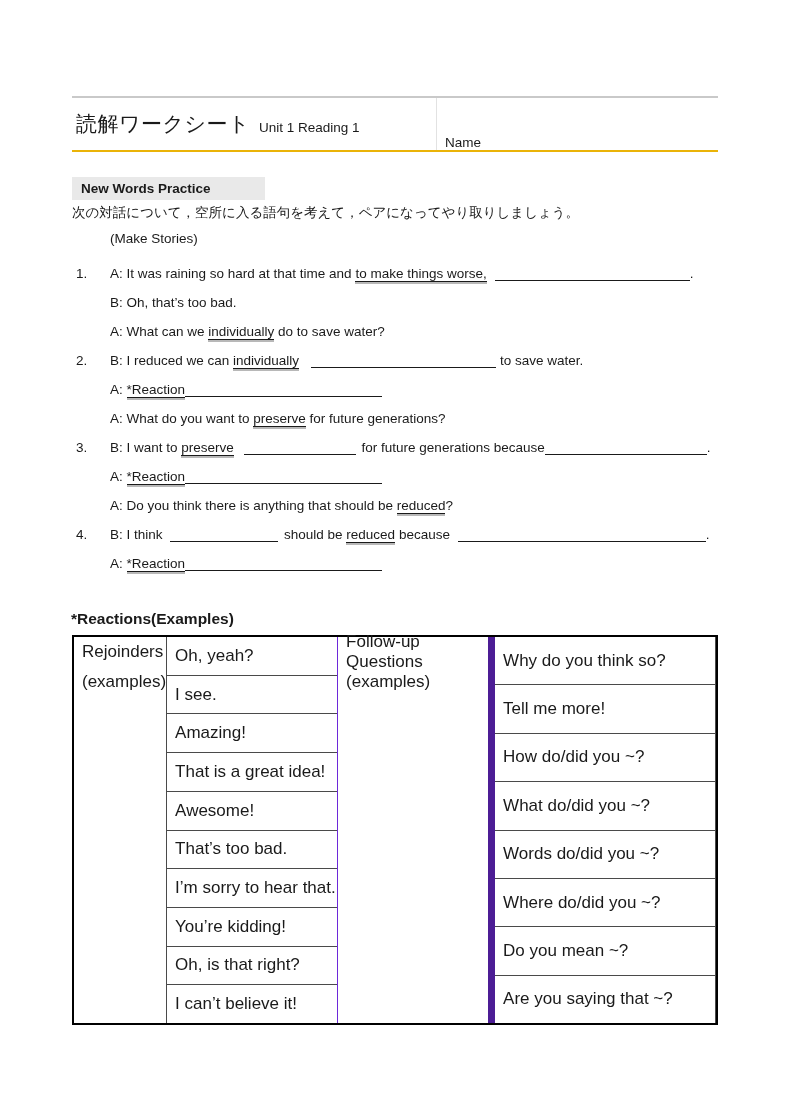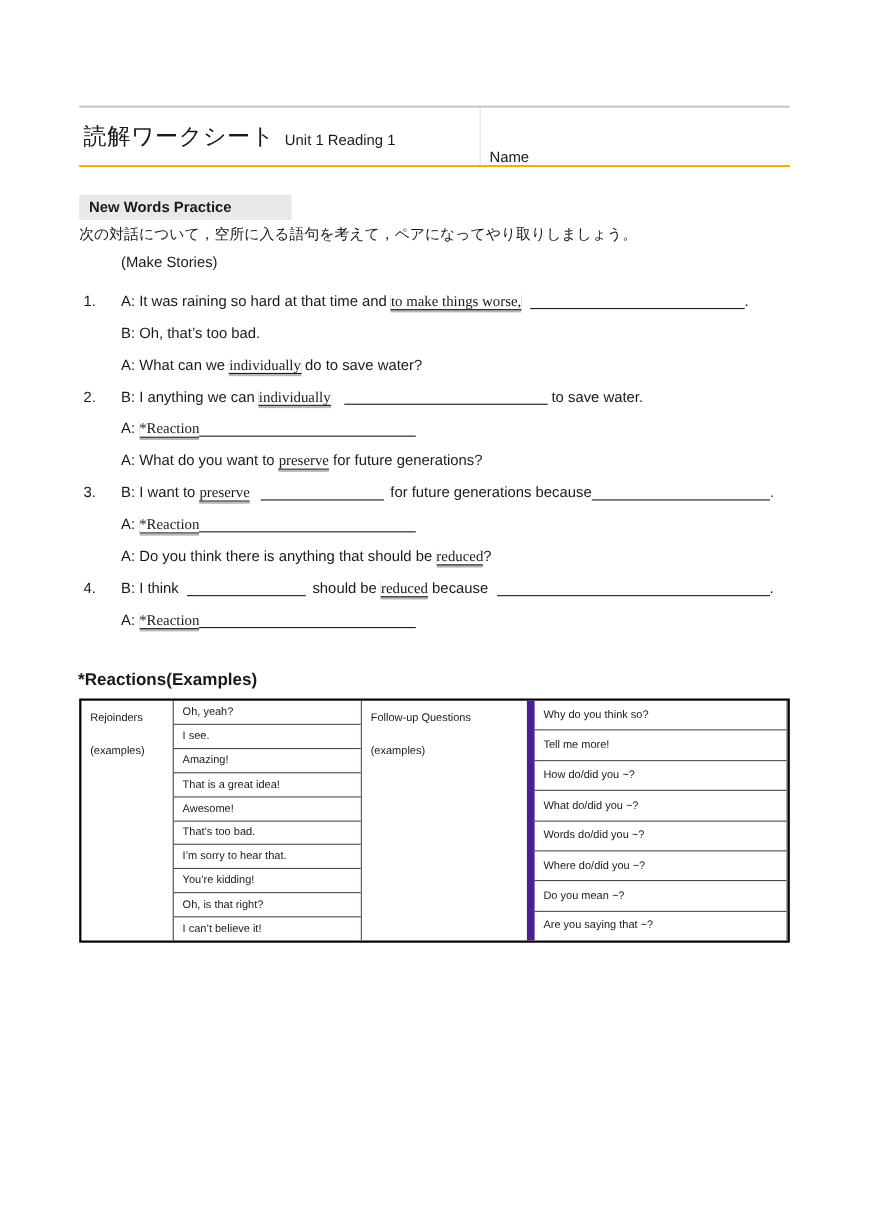--- a/index.html
+++ b/index.html
@@ -24,30 +24,30 @@
     position:absolute;left:72px;top:177px;width:193px;height:23px;box-sizing:border-box;
     background:#e9e9e9;font-size:13.5px;font-weight:bold;
     display:flex;align-items:center;padding-left:9px;
   }
   .instruction{position:absolute;left:72px;top:204px;font-size:13.5px;}
   .make-stories{position:absolute;left:110px;top:231px;font-size:13.5px;}
   
   .dialogue{position:absolute;left:0;top:259px;width:740px;}
   .dline{position:relative;height:29px;line-height:29px;padding-left:110px;font-size:13.5px;white-space:nowrap;}
   .num{position:absolute;left:76px;}
-  .gloss{border-bottom:1px solid #1a1a1a;box-shadow:0 2px 0 #b8b8b8;padding-bottom:0px;font-family:Liberation Serif, serif;}
+  .gloss{border-bottom:1px solid #1a1a1a;box-shadow:0 2px 0 #b8b8b8;padding-bottom:0px;}
   .blank{
     display:inline-block;height:1.05em;vertical-align:text-bottom;
     border-bottom:1.5px solid #1a1a1a;
   }
   
   .reactions-heading{position:absolute;left:71px;top:610px;font-size:15.5px;font-weight:bold;}
   .rtable{
-    position:absolute;left:72px;top:635px;width:646px;height:222px;box-sizing:border-box;
-    border:2px solid #000;display:flex;font-size:10px;justify-content:flex-end;
+    position:absolute;left:72px;top:635px;width:646px;height:390px;box-sizing:border-box;
+    border:2px solid #000;display:flex;font-size:17px;justify-content:flex-end;
   }
   .rt-col{box-sizing:border-box;display:flex;flex-direction:column;}
   .col-label1{flex:0 0 83px;}
   .col-items1{flex:0 0 172px;border-left:1px solid #4a4a4a;border-right:1px solid #6d28d9;}
   .col-label2{flex:0 0 150px;}
   .col-items2{flex:1;border-left:7px solid #4c1d95;border-right:1px solid #4a4a4a;}
   .rt-label-line{height:30.2px;display:flex;align-items:center;padding-left:8px;flex:0 0 auto;}
   .rt-item{flex:1;display:flex;align-items:center;padding-left:8px;border-bottom:1px solid #4a4a4a;box-sizing:border-box;}
   .rt-item:last-child{border-bottom:none;}
 </style>
@@ -68,21 +68,21 @@
   <span>New Words Practice</span>
 </div>
 
 <div class="instruction">次の対話について，空所に入る語句を考えて，ペアになってやり取りしましょう。</div>
 <div class="make-stories">(Make Stories)</div>
 
 <div class="dialogue">
   <div class="dline"><span class="num">1.</span><span>A: It was raining so hard at that time and </span><span class="gloss">to make things worse,</span><span class="blank" style="width:195px;margin-left:8px;"></span><span>.</span></div>
   <div class="dline"><span>B: Oh, that’s too bad.</span></div>
   <div class="dline"><span>A: What can we </span><span class="gloss">individually</span><span> do to save water?</span></div>
-  <div class="dline"><span class="num">2.</span><span>B: I anything we can </span><span class="gloss">individually</span><span class="blank" style="width:185px;margin-left:12px;"></span><span> to save water.</span></div>
+  <div class="dline"><span class="num">2.</span><span>B: I reduced we can </span><span class="gloss">individually</span><span class="blank" style="width:185px;margin-left:12px;"></span><span> to save water.</span></div>
   <div class="dline"><span>A: </span><span class="gloss">*Reaction</span><span class="blank" style="width:197px;"></span></div>
   <div class="dline"><span>A: What do you want to </span><span class="gloss">preserve</span><span> for future generations?</span></div>
   <div class="dline"><span class="num">3.</span><span>B: I want to </span><span class="gloss">preserve</span><span class="blank" style="width:112px;margin-left:10px;margin-right:2px;"></span><span> for future generations because</span><span class="blank" style="width:162px;"></span><span>.</span></div>
   <div class="dline"><span>A: </span><span class="gloss">*Reaction</span><span class="blank" style="width:197px;"></span></div>
   <div class="dline"><span>A: Do you think there is anything that should be </span><span class="gloss">reduced</span><span>?</span></div>
   <div class="dline"><span class="num">4.</span><span>B: I think </span><span class="blank" style="width:108px;margin-left:4px;margin-right:2px;"></span><span> should be </span><span class="gloss">reduced</span><span> because </span><span class="blank" style="width:248px;margin-left:4px;"></span><span>.</span></div>
   <div class="dline"><span>A: </span><span class="gloss">*Reaction</span><span class="blank" style="width:197px;"></span></div>
 </div>
 
 <div class="reactions-heading">*Reactions(Examples)</div>

